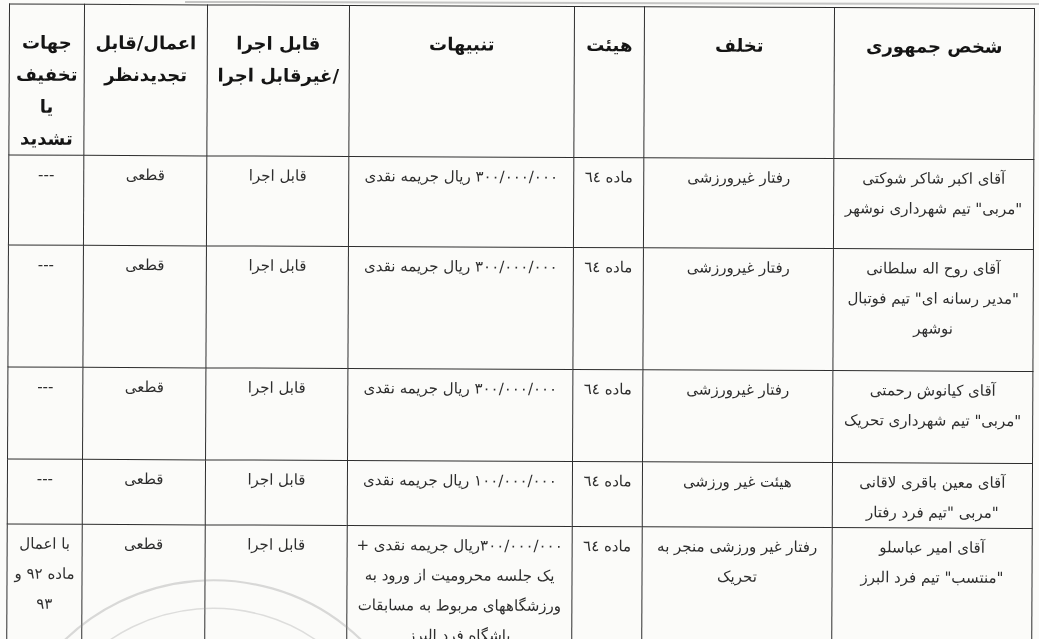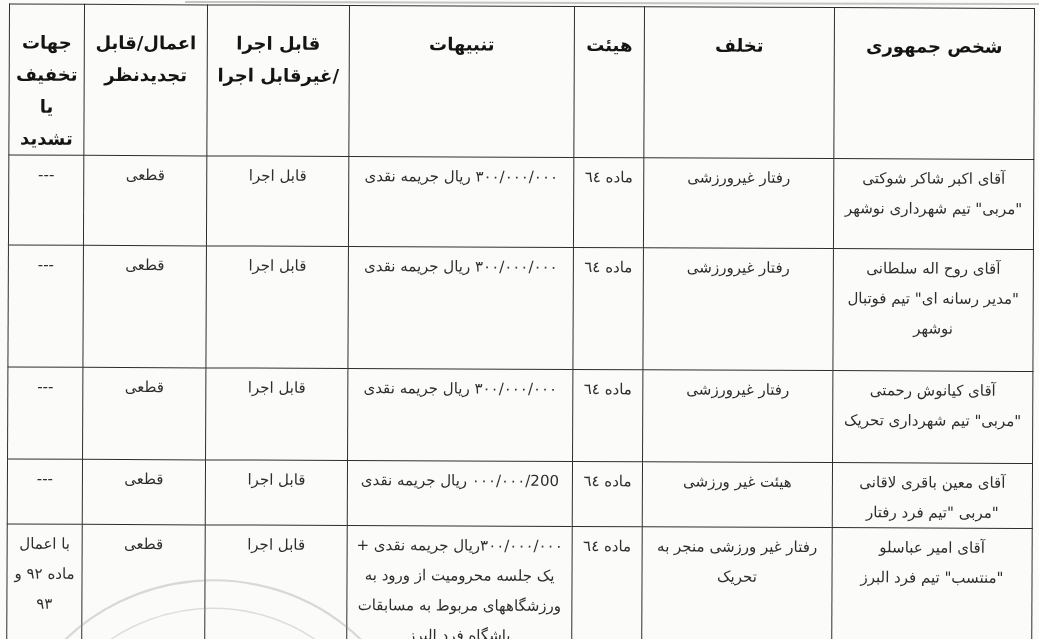--- a/index.html
+++ b/index.html
@@ -109,21 +109,21 @@
       <td>٣٠٠/٠٠٠/٠٠٠ ریال جریمه نقدی</td>
       <td>قابل اجرا</td>
       <td>قطعی</td>
       <td>---</td>
     </tr>
     <tr class="r4">
       <td>آقای معین باقری لاقانی
 "مربی "تیم فرد رفتار</td>
       <td>هیئت غیر ورزشی</td>
       <td>ماده ٦٤</td>
-      <td>200/٠٠٠/٠٠٠ ریال جریمه نقدی</td>
+      <td>١٠٠/٠٠٠/٠٠٠ ریال جریمه نقدی</td>
       <td>قابل اجرا</td>
       <td>قطعی</td>
       <td>---</td>
     </tr>
     <tr class="r5">
       <td>آقای امیر عباسلو
 "منتسب" تیم فرد البرز</td>
       <td>رفتار غیر ورزشی منجر به
 تحریک</td>
       <td>ماده ٦٤</td>

